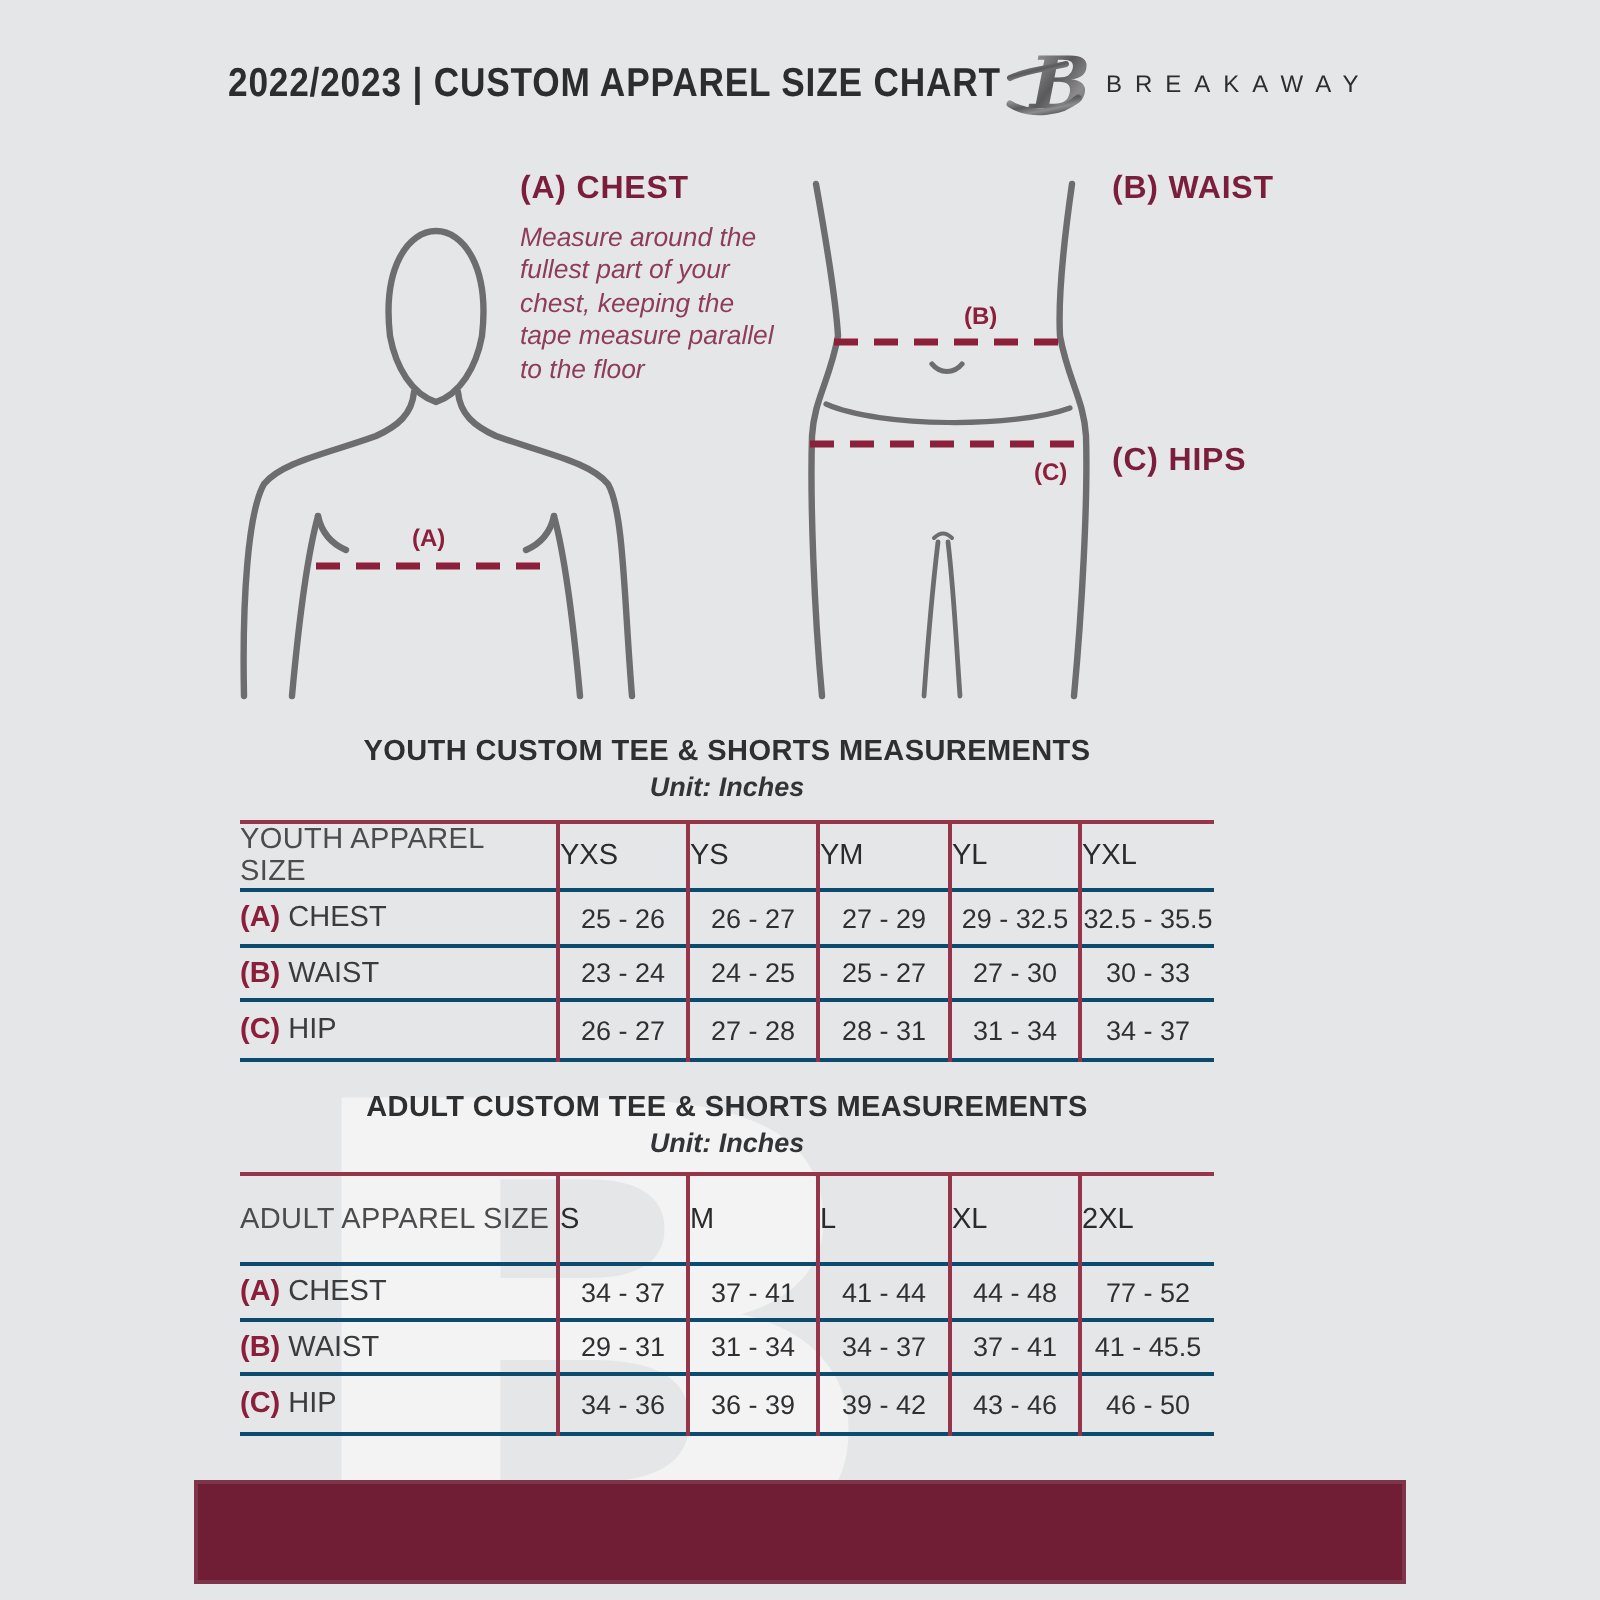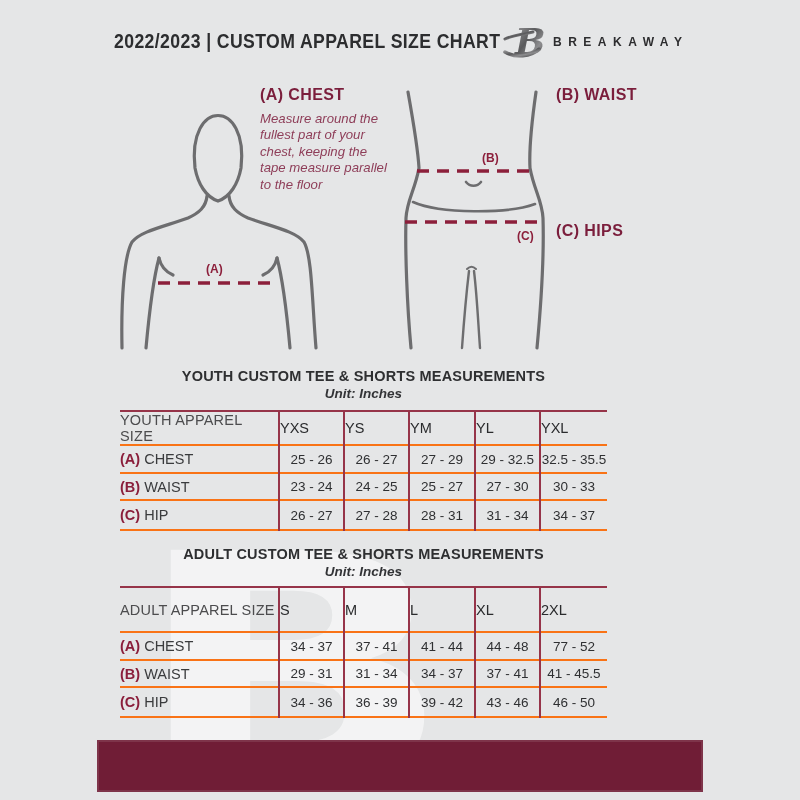--- a/index.html
+++ b/index.html
@@ -9,21 +9,21 @@
     font-family:"Liberation Sans", sans-serif;
     -webkit-font-smoothing:antialiased;
   }
   .abs{position:absolute;}
   
   .doc-title{
     left:114px;top:30px;
     font-size:18px;font-weight:700;letter-spacing:.4px;color:#2c2d2f;
     transform:scale(.98,1.12);transform-origin:left top;white-space:nowrap;z-index:1;
   }
-  .brand{left:553px;top:35px;font-size:12px;font-weight:700;letter-spacing:6.5px;color:#2d2d2f;white-space:nowrap;z-index:1;}
+  .brand{left:553px;top:35px;font-size:12px;font-weight:400;letter-spacing:6.5px;color:#2d2d2f;white-space:nowrap;z-index:1;}
   .logo{left:503px;top:18px;width:46px;height:46px;z-index:1;}
   
   .watermark{
     left:132px;top:512px;font-size:320px;line-height:1;font-weight:700;
     color:#ffffff;opacity:.55;transform:scaleX(1.32);transform-origin:left top;
     font-family:"DejaVu Sans", sans-serif;z-index:0;user-select:none;
   }
   
   .figures{left:105px;top:78px;z-index:1;}
   .sec-head{font-size:16px;font-weight:800;letter-spacing:.4px;color:#7b1e3c;z-index:1;white-space:nowrap;}
@@ -32,21 +32,21 @@
     white-space:pre-line;z-index:1;
   }
   .marker{font-size:12px;font-weight:800;color:#8c1f3b;z-index:1;}
   
   .tbl-title{width:487px;left:120px;text-align:center;font-size:14.5px;font-weight:700;letter-spacing:.2px;color:#2e2f31;z-index:1;}
   .tbl-unit{width:487px;left:120px;text-align:center;font-size:13.5px;font-style:italic;font-weight:600;color:#333437;z-index:1;}
   table.size-table{
     position:absolute;left:120px;width:487px;table-layout:fixed;
     border-collapse:collapse;border-top:2px solid #963449;z-index:1;
   }
-  table.size-table tr{border-bottom:2px solid #f97316;}
+  table.size-table tr{border-bottom:2px solid #0c4a6e;}
   table.size-table th:not(:first-child),
   table.size-table td:not(:first-child){border-left:2px solid #963449;}
   table.size-table th,table.size-table td{padding:0;font-weight:normal;}
   th.corner{font-size:14.5px;color:#4c4c4e;text-align:left;padding-left:13px;letter-spacing:.2px;}
   th.size-col{font-size:14.5px;font-weight:700;color:#2a2b2d;text-align:left;}
   td.row-label{font-size:14.5px;color:#3a3b3d;text-align:left;padding-left:13px;}
   td.row-label .pfx{font-weight:800;color:#8a1e3b;}
   td.val{font-size:13.5px;color:#2f3032;text-align:center;margin-top:12px;}
   #youth-table{top:410px;}
   #adult-table{top:586px;}

